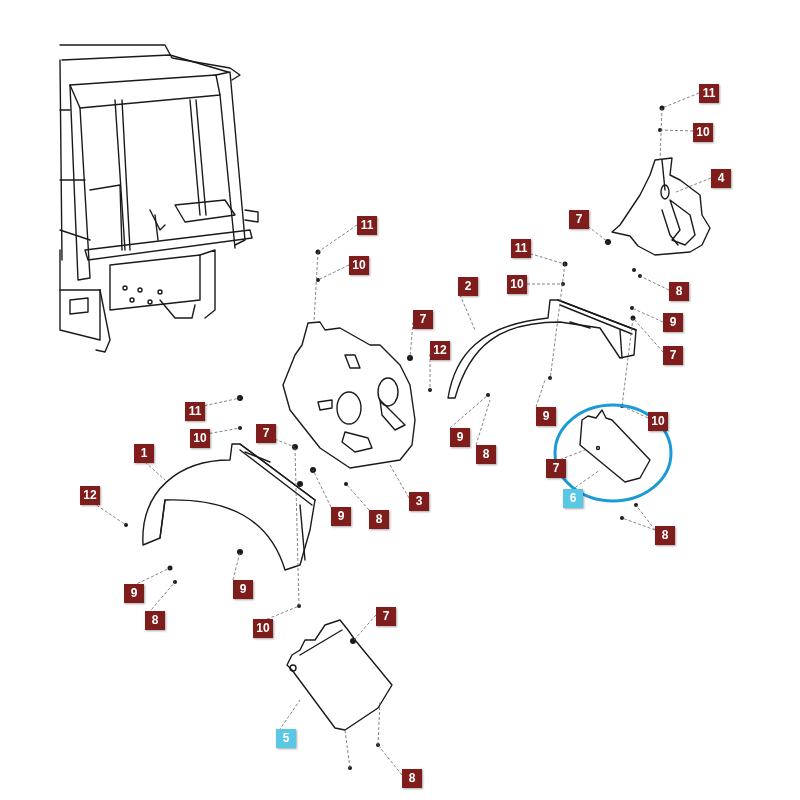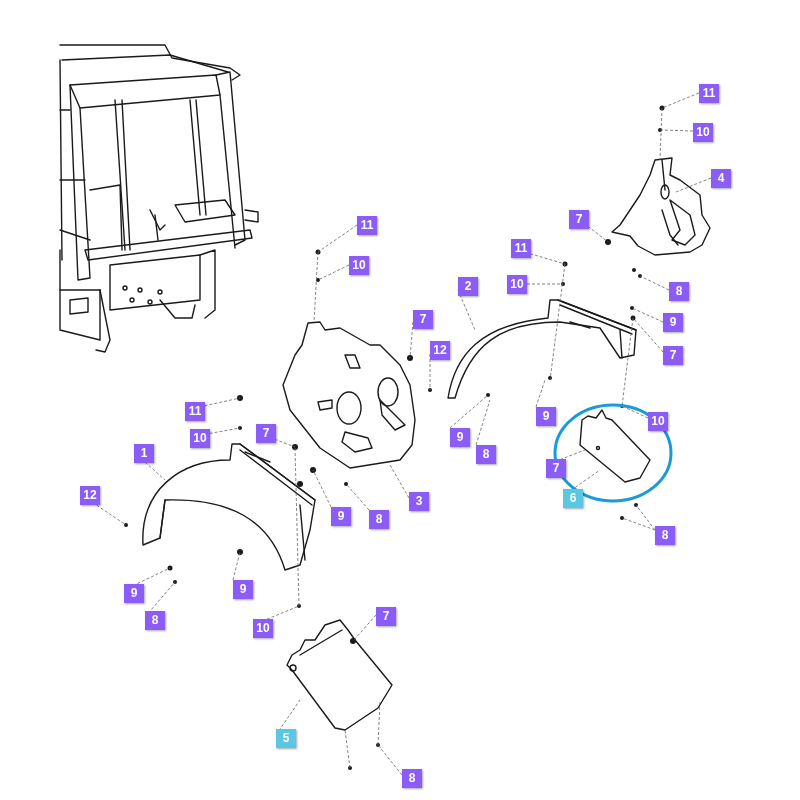--- a/index.html
+++ b/index.html
@@ -2,21 +2,21 @@
 <html><head>
 <meta charset="utf-8">
 <style>
   html, body { margin: 0; padding: 0; background: #ffffff; }
   body { width: 800px; height: 800px; position: relative; overflow: hidden; font-family: "Liberation Sans", sans-serif; }
   #diagram { position: absolute; left: 0; top: 0; width: 800px; height: 800px; }
   .callout {
     position: absolute;
     min-width: 16px; height: 19px;
     padding: 0 2px;
-    background: #8b5cf6;
+    background: #7f1d1d;
     color: #ffffff;
     font-family: "Liberation Sans", sans-serif;
     font-size: 12px; font-weight: bold;
     line-height: 19px; text-align: center;
     box-shadow: 1px 1px 2px rgba(0,0,0,0.35);
   }
   .callout.hl { background: #5bc8e3; }
 </style>
 </head>
 <body>

